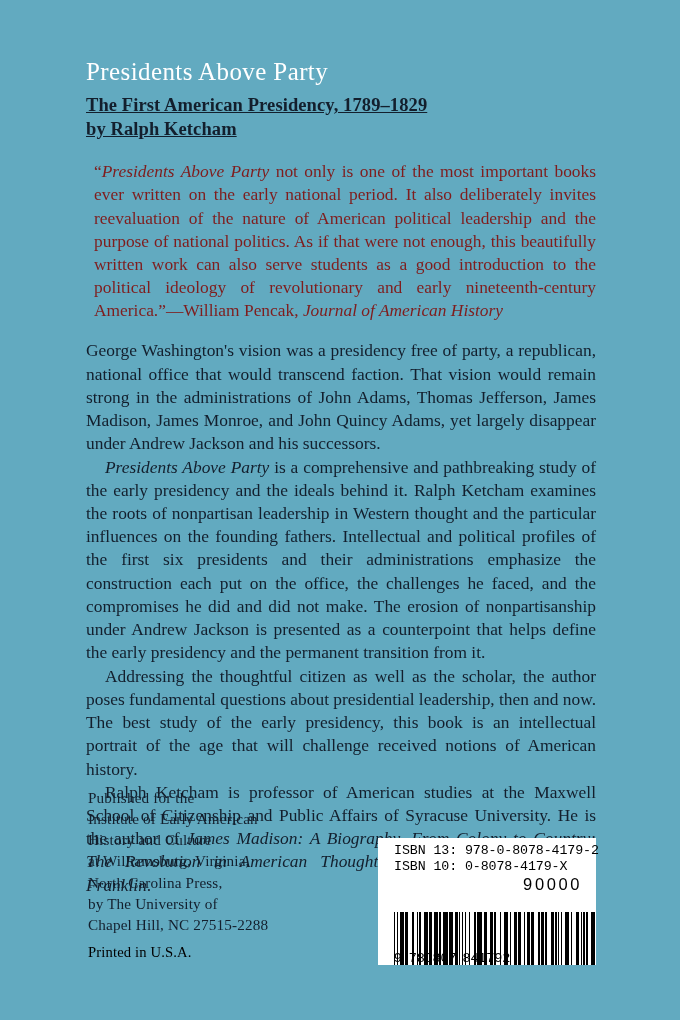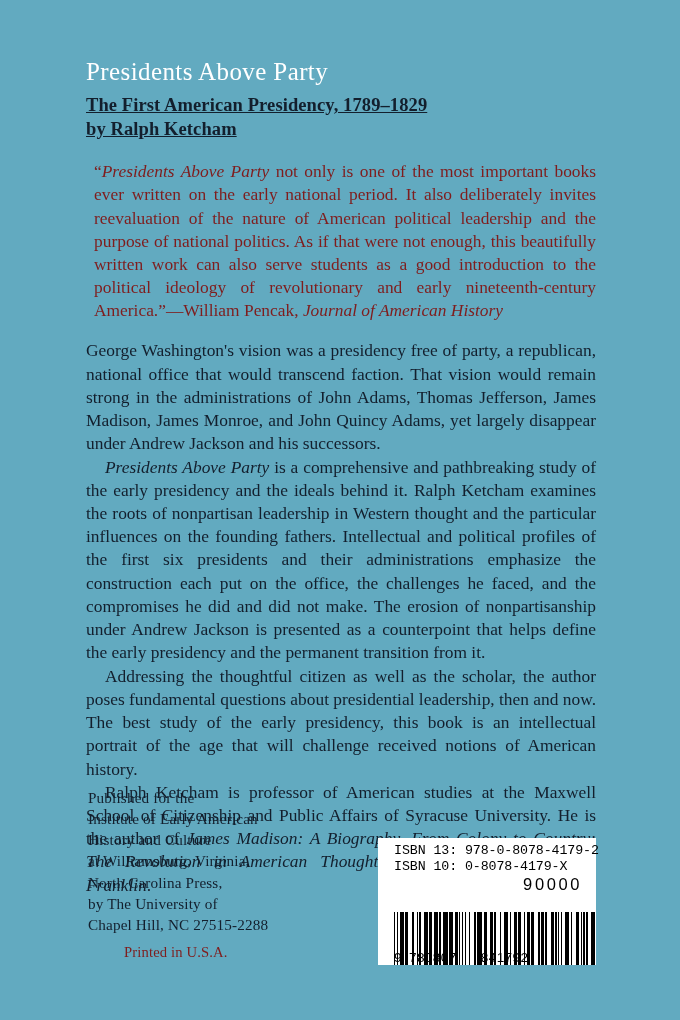--- a/index.html
+++ b/index.html
@@ -80,25 +80,24 @@
     font-size: 15.2px;
     line-height: 1.39;
     letter-spacing: 0.15px;
   }
   #publisher div { white-space: nowrap; }
 
   #printed {
     position: absolute;
     left: 88px;
     top: 944px;
-    color: #7f1d1d;
+    color: #000000;
     font-size: 14.6px;
     letter-spacing: 0.15px;
     white-space: nowrap;
-    margin-left: 36px;
   }
 
   
   #barcode-box {
     position: absolute;
     left: 378px;
     top: 838px;
     width: 218px;
     height: 127px;
     background: #ffffff;
@@ -151,21 +150,21 @@
     left: 16px;
     top: 112px;
     width: 128px;
     font-family: "Liberation Sans", sans-serif;
     font-size: 13.6px;
     color: #000000;
     letter-spacing: 0.4px;
     white-space: nowrap;
   }
   #digits-row span.lead { margin-right: 7px; }
-  #digits-row span.grp { margin-right: 24px; }
+  #digits-row span.grp { margin-right: 6px; }
 </style>
 </head>
 <body>
 
 <div id="cover">
 
   <div id="content">
 
     <h1 class="title">Presidents Above Party</h1>
 

